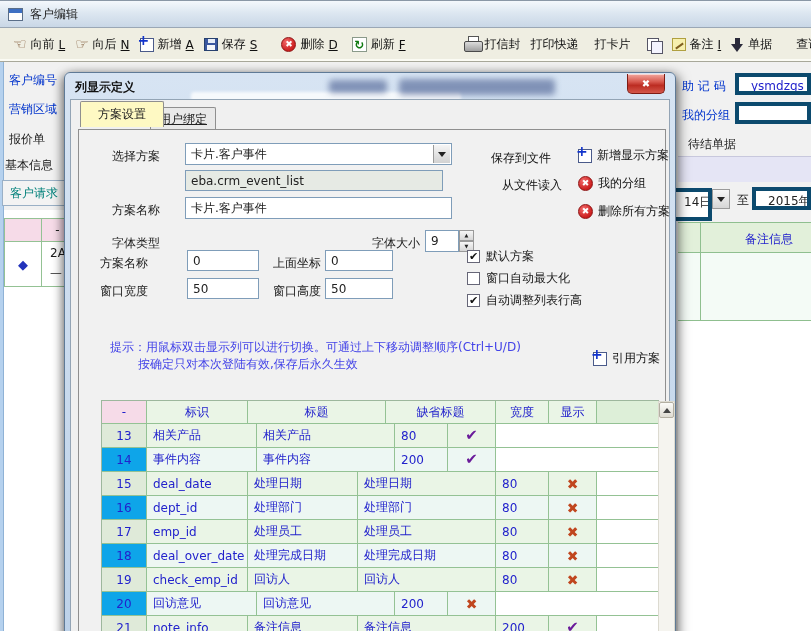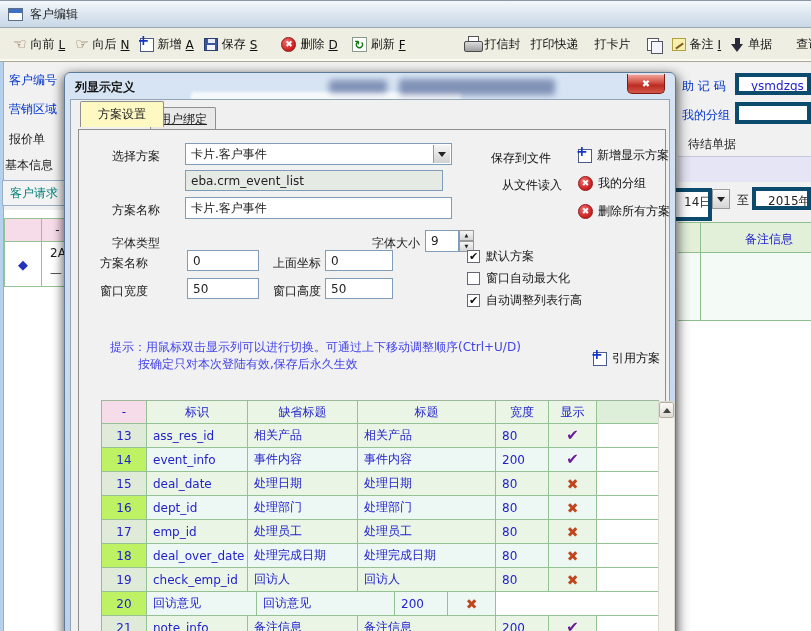--- a/index.html
+++ b/index.html
@@ -117,21 +117,21 @@
   .thead .c0{background:#f6dbe8;}
   .c0{width:45px;justify-content:center;padding-left:0;background:#dfead9;}
   .c1{width:101px;}
   .c2{width:110px;}
   .c3{width:138px;}
   .c4{width:53px;}
   .c5{width:48px;justify-content:center;padding-left:0;}
   .cfill{flex:1;background:#fff;border-right:none;}
   .trow .c1,.trow .c2,.trow .c3,.trow .c4,.trow .c5{background:#eaf5e6;}
   .trow.alt .c1,.trow.alt .c2,.trow.alt .c3,.trow.alt .c4,.trow.alt .c5{background:#edf7f3;}
-  .trow.alt .c0{background:#bef264;text-align:center;}
+  .trow.alt .c0{background:#0ea5e9;text-align:center;}
   .mark{font-size:15px;font-weight:bold;line-height:1;}
   .mark.yes{color:#6a1b9a;}
   .mark.no{color:#c0461e;font-size:14px;}
 
   
   .vsb{position:absolute;left:579px;top:271px;width:17px;height:264px;background:#f5f4ef;border:1px solid #dcdad0;}
   .sbtn{position:absolute;left:0;width:15px;height:16px;background:linear-gradient(#fbfbf8,#dedbd2);
     border:1px solid #b3afa2;border-radius:2px;display:flex;align-items:center;justify-content:center;}
   .tri-up-s{width:0;height:0;border-left:4px solid transparent;border-right:4px solid transparent;border-bottom:5px solid #444;}
 </style>
@@ -339,40 +339,38 @@
         <div class="hint" style="left:59px;top:226px">按确定只对本次登陆有效,保存后永久生效</div>
         <div class="actlink" style="left:514px;top:220px">
           <span class="mini-new"></span>
           <span>引用方案</span>
         </div>
 
         <div class="tablewrap" id="col-table">
             <div class="trow thead">
               <div class="tcell c0">-</div>
               <div class="tcell c1">标识</div>
+              <div class="tcell c3">标题</div>
               <div class="tcell c2">缺省标题</div>
-              <div class="tcell c3">标题</div>
               <div class="tcell c4">宽度</div>
               <div class="tcell c5">显示</div>
               <div class="tcell cfill"></div>
             </div>
             <div class="trow">
               <div class="tcell c0">13</div>
-              <div class="tcell c1">ass_res_id</div>
               <div class="tcell c2">相关产品</div>
               <div class="tcell c3">相关产品</div>
               <div class="tcell c4">80</div>
               <div class="tcell c5">
                 <div class="mark yes">✔</div>
               </div>
               <div class="tcell cfill"></div>
             </div>
             <div class="trow alt">
               <div class="tcell c0">14</div>
-              <div class="tcell c1">event_info</div>
               <div class="tcell c2">事件内容</div>
               <div class="tcell c3">事件内容</div>
               <div class="tcell c4">200</div>
               <div class="tcell c5">
                 <div class="mark yes">✔</div>
               </div>
               <div class="tcell cfill"></div>
             </div>
             <div class="trow">
               <div class="tcell c0">15</div>

